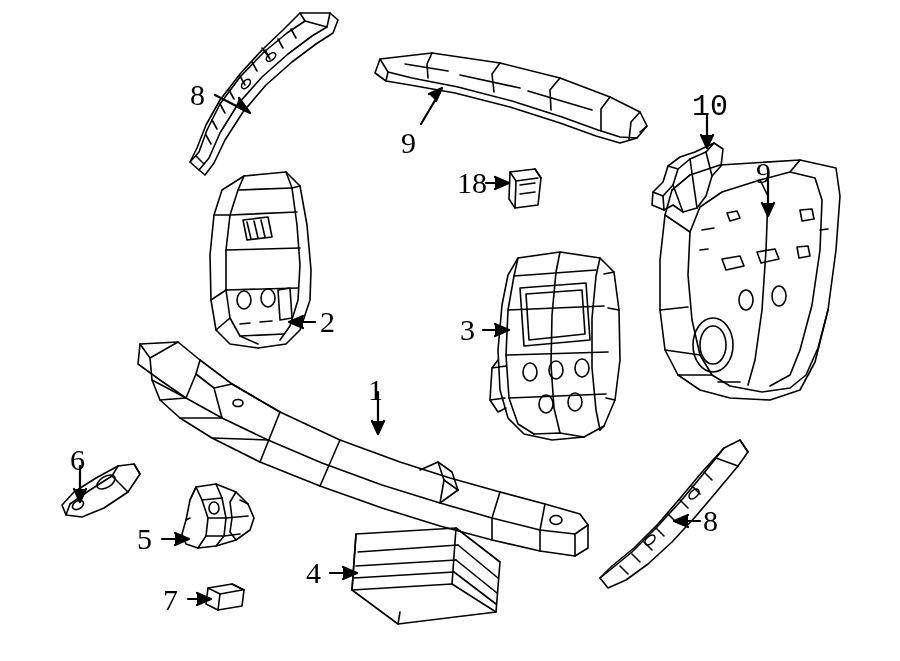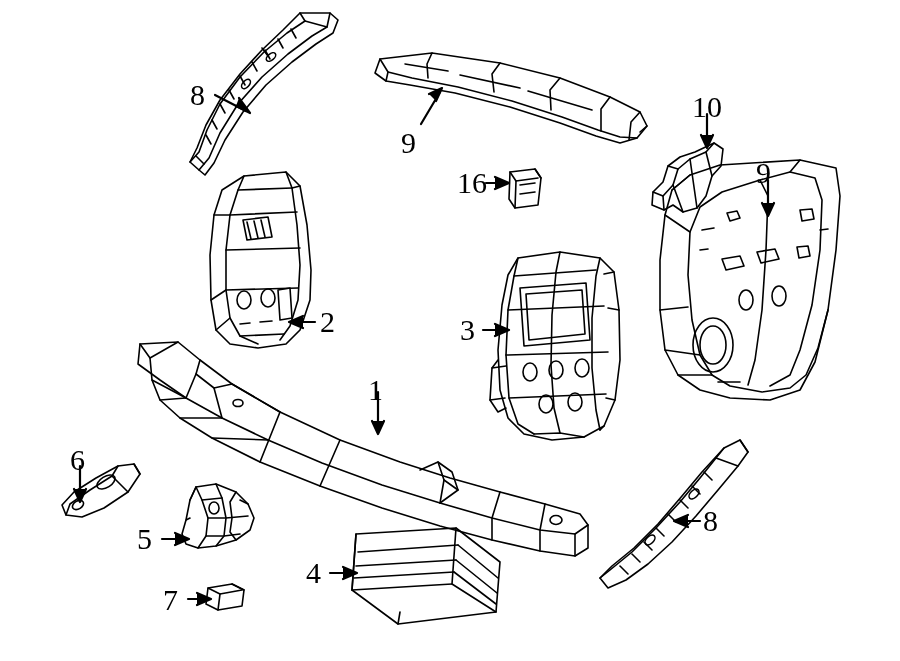--- a/index.html
+++ b/index.html
@@ -306,17 +306,17 @@
   <div class="callout-label" style="left:368px;  top:375px;">1</div>
   <div class="callout-label" style="left:320px;  top:307px;">2</div>
   <div class="callout-label" style="left:460px;  top:315px;">3</div>
   <div class="callout-label" style="left:306px;  top:558px;">4</div>
   <div class="callout-label" style="left:137px;  top:524px;">5</div>
   <div class="callout-label" style="left:70px;   top:445px;">6</div>
   <div class="callout-label" style="left:163px;  top:585px;">7</div>
   <div class="callout-label" style="left:190px; top:80px;">8</div>
   <div class="callout-label" style="left:703px; top:506px;">8</div>
   <div class="callout-label" style="left:756px;  top:158px;">9</div>
-  <div class="callout-label" style="left:692px;  top:92px;">10</div>
+  <div class="callout-label" style="left:692px;  top:92px;font-family:Liberation Mono, monospace;">10</div>
   <div class="callout-label" style="left:401px;  top:128px;">9</div>
-  <div class="callout-label" style="left:457px;  top:168px;">16</div>
+  <div class="callout-label" style="left:457px;  top:168px;">18</div>
 
 </div>
 
 </body></html>

